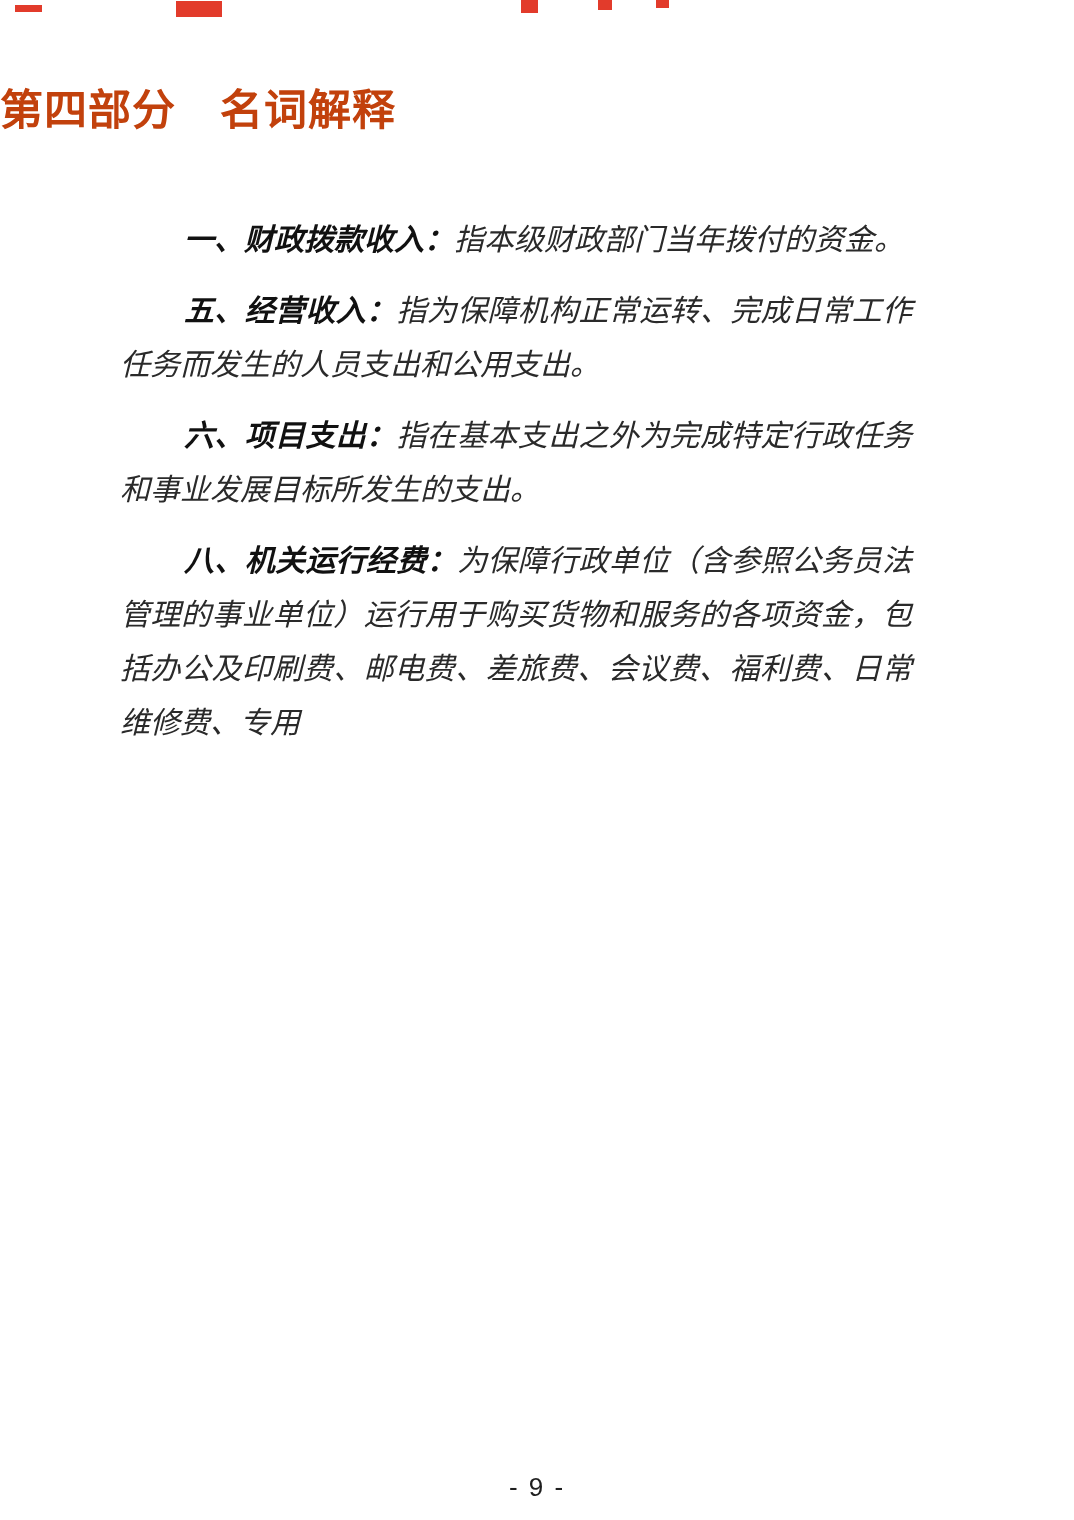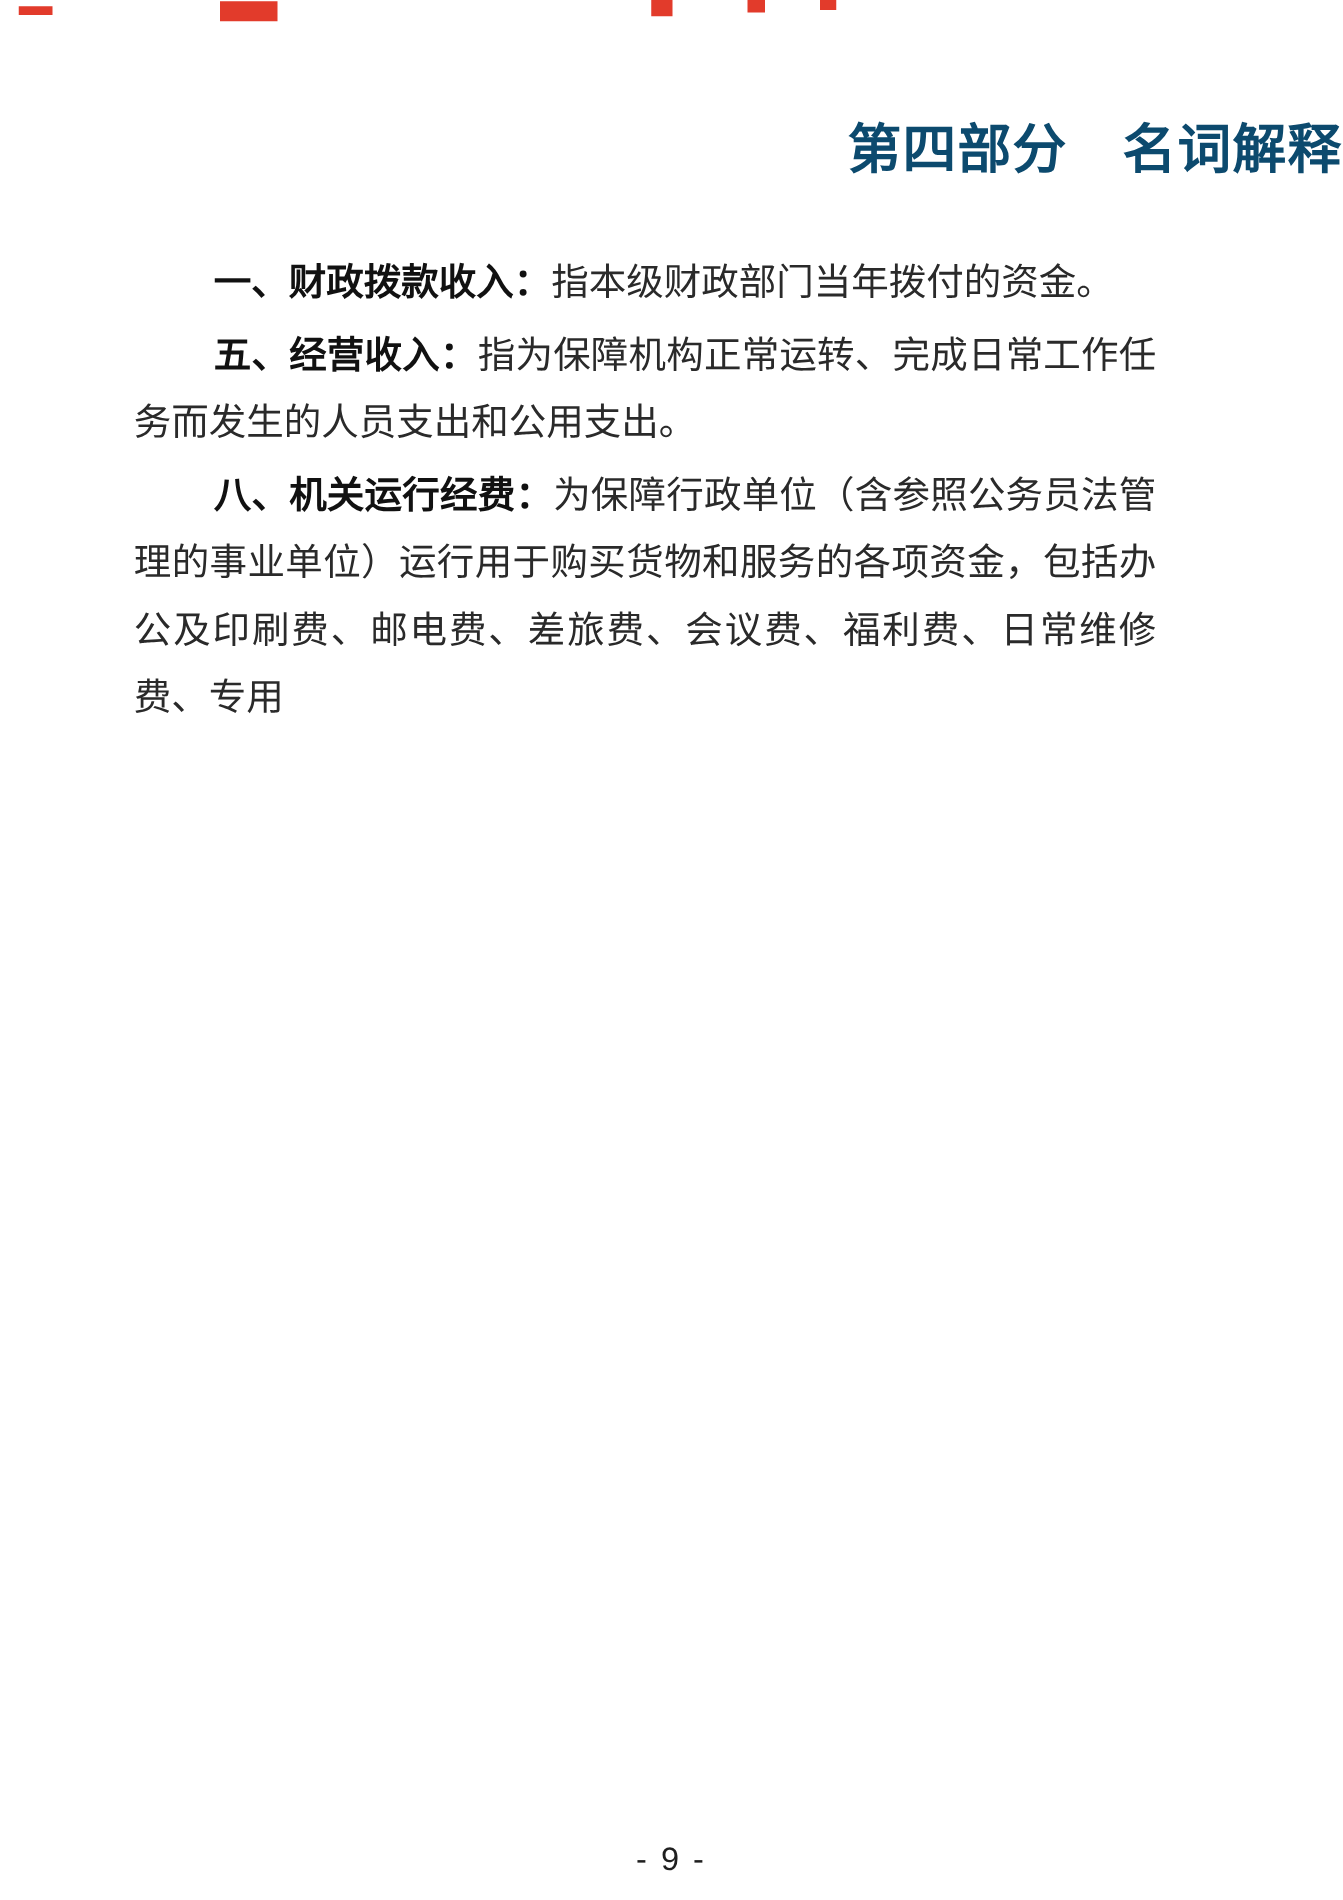--- a/index.html
+++ b/index.html
@@ -22,44 +22,45 @@
     background: #e23b2b;
   }
   .scan-mark.m1 { left: 15px;  top: 5px; width: 27px; height: 7px; }
   .scan-mark.m2 { left: 176px; top: 1px; width: 46px; height: 16px; }
   .scan-mark.m3 { left: 521px; top: 0;   width: 17px; height: 13px; }
   .scan-mark.m4 { left: 598px; top: 0;   width: 14px; height: 10px; }
   .scan-mark.m5 { left: 656px; top: 0;   width: 13px; height: 8px; }
 
   .doc-title {
     position: absolute;
-    top: 94px;
+    top: 84px;
     left: 0;
     width: 100%;
-    text-align: right;
+    text-align: left;
     font-size: 43px;
     line-height: 54px;
     font-weight: 700;
     letter-spacing: 1px;
-    color: #0c4a6e;
+    color: #c2410c;
   }
   .content {
     position: absolute;
     left: 103px;
     top: 196px;
     width: 826px;
     font-size: 30px;
     line-height: 54px;
     text-align: justify;
     color: #2a2a2a;
   }
   .content p {
-    margin: 4px;
+    margin: 17px;
     padding: 0;
     text-indent: 64px;
+    font-style: italic;
   }
   .term {
     font-weight: 700;
     color: #111111;
   }
   .page-number {
     position: absolute;
     top: 1472px;
     left: 0;
     width: 100%;
@@ -80,18 +81,19 @@
   <span class="scan-mark m2"></span>
   <span class="scan-mark m3"></span>
   <span class="scan-mark m4"></span>
   <span class="scan-mark m5"></span>
 
   <div class="doc-title">第四部分　名词解释</div>
 
   <div class="content">
     <p><span class="term">一、财政拨款收入：</span><span>指本级财政部门当年拨付的资金。</span></p>
     <p><span class="term">五、经营收入：</span><span>指为保障机构正常运转、完成日常工作任务而发生的人员支出和公用支出。</span></p>
+    <p><span class="term">六、项目支出：</span><span>指在基本支出之外为完成特定行政任务和事业发展目标所发生的支出。</span></p>
     <p><span class="term">八、机关运行经费：</span><span>为保障行政单位（含参照公务员法管理的事业单位）运行用于购买货物和服务的各项资金，包括办公及印刷费、邮电费、差旅费、会议费、福利费、日常维修费、专用</span></p>
   </div>
 
   <div class="page-number">- 9 -</div>
 
 </div>
 
 </body></html>

